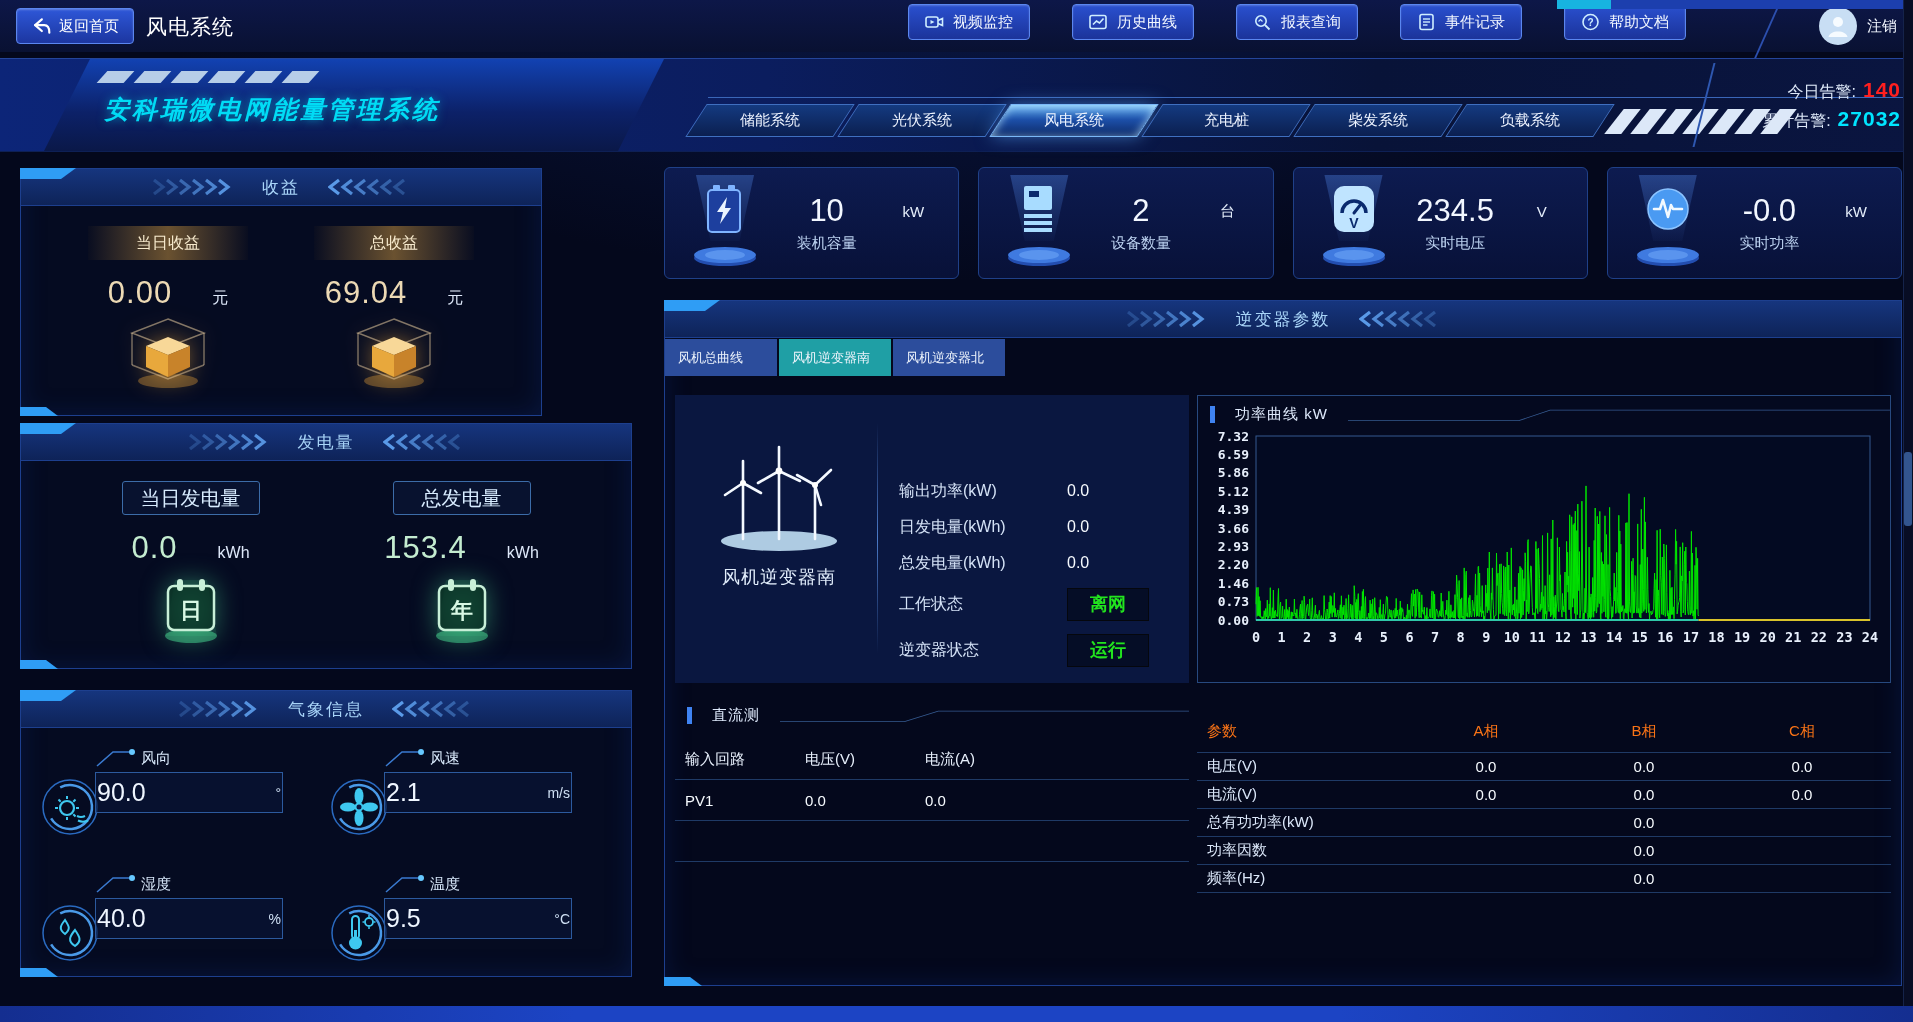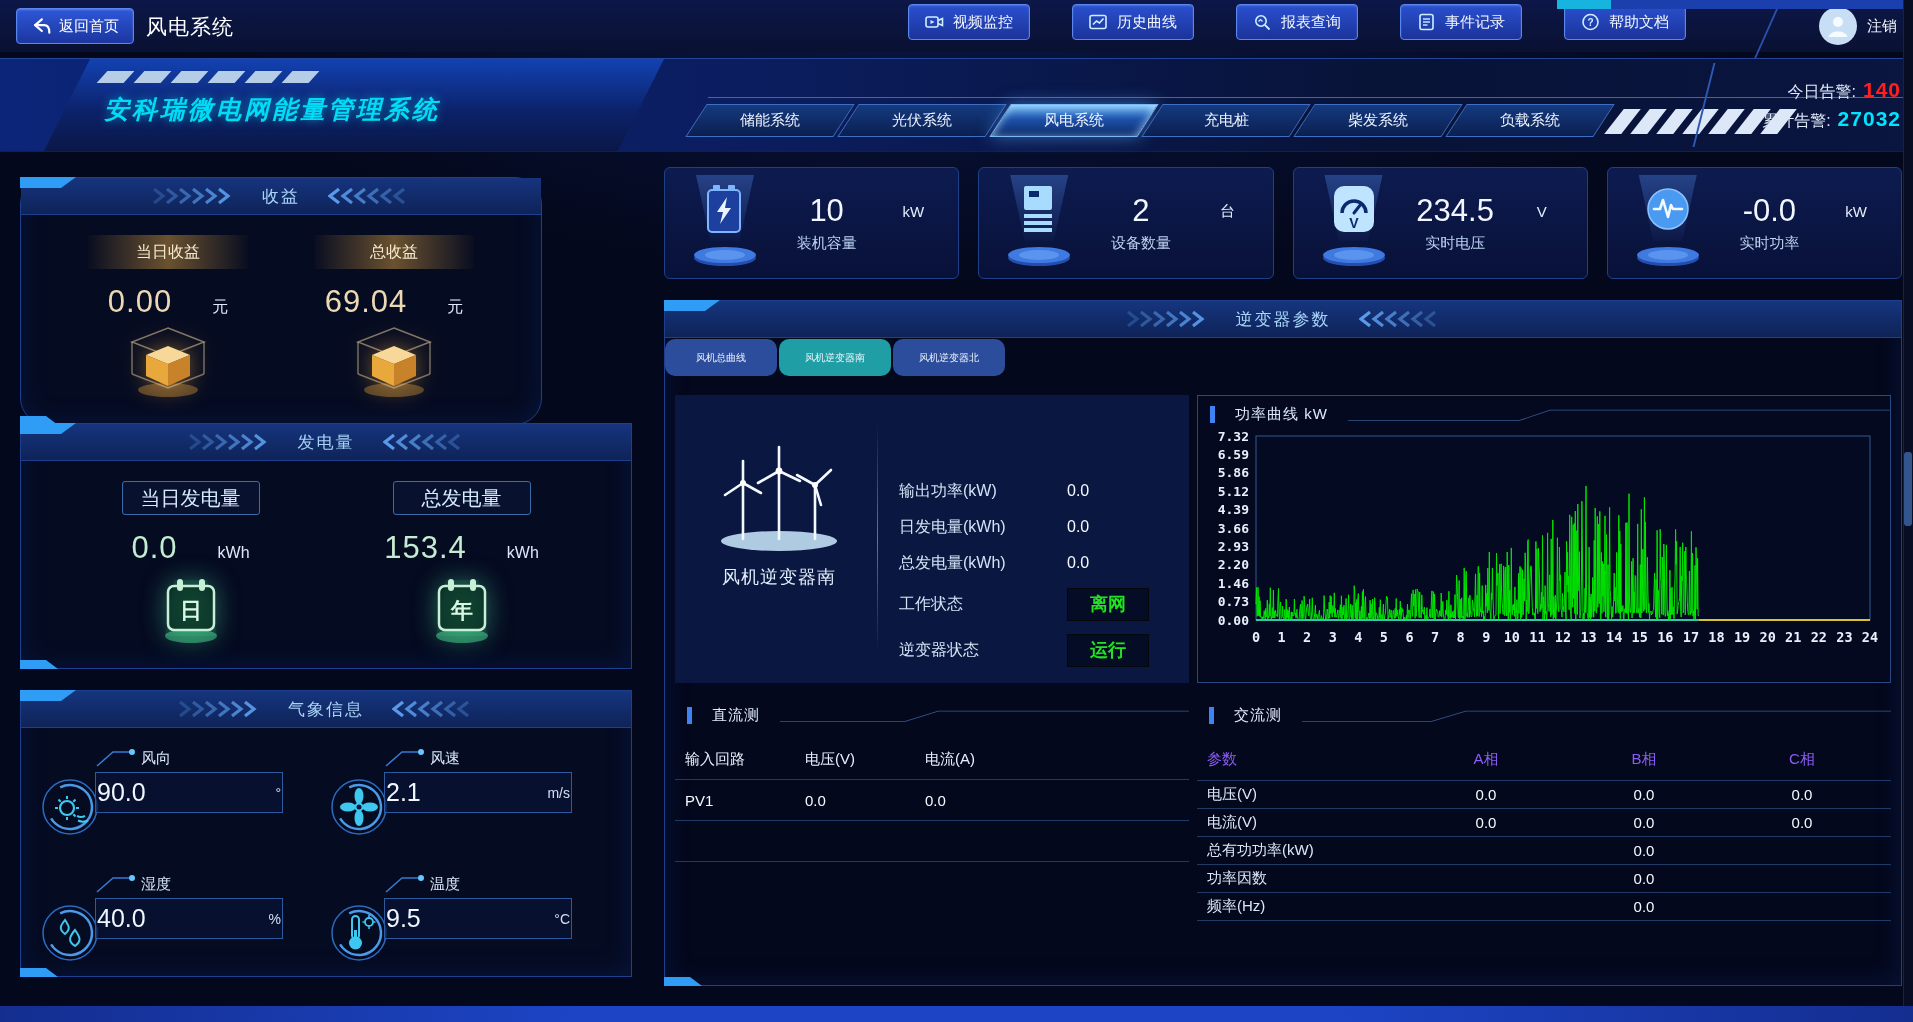--- a/index.html
+++ b/index.html
@@ -60,21 +60,21 @@
   .panel::before{content:'';position:absolute;top:-1px;left:-1px;width:56px;height:11px;background:#2f9df5;
          clip-path:polygon(0 0,100% 0,calc(100% - 15px) 100%,0 100%);}
   .panel::after{content:'';position:absolute;bottom:-1px;left:-1px;width:38px;height:9px;background:#2f9df5;
          clip-path:polygon(0 0,calc(100% - 12px) 0,100% 100%,0 100%);}
   .phead{height:37px;background:linear-gradient(180deg,#16357e,#0e2358);border-bottom:1px solid #1d3f8e;
          display:flex;align-items:center;justify-content:center;gap:28px;}
   .ptitle{font-size:17px;color:#a8d4f8;letter-spacing:2px;white-space:nowrap;}
   .chev{display:inline-flex;height:18px;}
 
   
-  #panel-income{left:20px;top:177px;width:522px;height:248px;border-radius:27px;}
+  #panel-income{left:20px;top:168px;width:522px;height:248px;}
   #panel-gen{left:20px;top:423px;width:612px;height:246px;}
   #panel-wx{left:20px;top:690px;width:612px;height:287px;}
   .stat-row{display:flex;padding:20px 34px 0;}
   .stat{flex:1;display:flex;flex-direction:column;align-items:center;}
   .lab-gold{width:160px;height:34px;display:flex;align-items:center;justify-content:center;font-size:16px;color:#f6e9cc;
             background:linear-gradient(90deg,rgba(90,60,20,.05),rgba(190,140,60,.55),rgba(90,60,20,.05));}
   .lab-green{width:138px;height:34px;display:flex;align-items:center;justify-content:center;font-size:20px;color:#d8ecff;
             border:1px solid #3c6ca8;border-radius:3px;background:rgba(20,40,90,.25);}
   .valrow{display:flex;align-items:baseline;gap:40px;margin-top:15px;}
   .bigval{font-size:31px;letter-spacing:1px;}
@@ -103,22 +103,22 @@
   .kpi-svg{position:absolute;left:20px;top:10px;}
   .ped{position:absolute;left:10px;bottom:6px;}
   .kpi-grid{flex:1;display:grid;grid-template-columns:1fr 58px;align-items:center;}
   .kpi-val{font-size:31px;text-align:center;color:#f2f7ff;}
   .kpi-unit{font-size:15px;color:#e4edfa;text-align:center;}
   .kpi-lab{grid-column:1;font-size:15px;color:#bcd2f0;text-align:center;margin-top:5px;}
 
   
   #panel-inv{left:664px;top:300px;width:1238px;height:686px;background:rgba(4,9,28,.92);}
   .itabs{position:absolute;left:0;top:38px;display:flex;}
-  .itab{min-width:112px;height:37px;padding:0 13px;margin-right:2px;display:flex;align-items:center;justify-content:center;
-        font-size:10px;color:#eef4fc;background:#2c4d9c;cursor:pointer;border-radius:10px;}
+  .itab{min-width:112px;height:37px;padding:0 13px;margin-right:2px;display:flex;align-items:center;justify-content:flex-start;
+        font-size:13px;color:#eef4fc;background:#2c4d9c;cursor:pointer;}
   .itab.active{background:#1f9fa5;}
   .dev-box{position:absolute;left:10px;top:94px;width:514px;height:288px;background:#0a1740;}
   .turbine-blk{position:absolute;left:16px;top:50px;width:176px;text-align:center;}
   .turbine-name{margin-top:8px;font-size:18px;color:#e2eefc;letter-spacing:1px;}
   .dev-div{position:absolute;left:202px;top:28px;height:230px;width:1px;
            background:linear-gradient(180deg,rgba(70,120,200,0),#4a7ac8,rgba(70,120,200,0));}
   .dev-rows{position:absolute;left:224px;top:78px;right:12px;}
   .dev-row{display:flex;align-items:center;height:36px;}
   .dev-row.st{height:46px;}
   .dev-lab{width:168px;font-size:16px;color:#d4e2f6;}
@@ -135,21 +135,21 @@
   .chart-svg{display:block;margin:2px auto 0;}
   .dc-sec{position:absolute;left:10px;top:396px;width:514px;}
   .ac-sec{position:absolute;left:532px;top:396px;width:694px;}
   .dc-row{display:flex;align-items:center;height:41px;border-bottom:1px solid #1f3a66;padding-left:10px;}
   .dc-c{width:120px;font-size:15px;color:#f6fafe;}
   .dc-row.head .dc-c{color:#e8f0fc;}
   .dc-table{margin-top:14px;}
   .ac-table{margin-top:14px;}
   .ac-head,.ac-row{display:grid;grid-template-columns:200px 1fr 1fr 1fr;align-items:center;
                    border-bottom:1px solid #1f3a66;padding:0 10px;}
-  .ac-head{height:42px;font-size:15px;color:#8b5cf6;}
+  .ac-head{height:42px;font-size:15px;color:#f97316;}
   .ac-head .c{text-align:center;}
   .ac-row{height:28px;}
   .ac-cell{font-size:15px;}
   .ac-cell.lab{color:#dce8fa;}
   .ac-cell.val{color:#f6fafe;text-align:center;}
 
   
   .scroll-track{position:absolute;right:0;top:0;bottom:0;width:10px;background:#080d24;border-left:1px solid #15234a;}
   .scroll-thumb{position:absolute;right:1px;top:452px;width:8px;height:74px;background:#33558e;border-radius:3px;cursor:pointer;}
   .footer{position:absolute;left:0;right:0;bottom:0;height:16px;
@@ -788,27 +788,20 @@
         <div class="dc-row">
           <span class="dc-c">PV1</span>
           <span class="dc-c">0.0</span>
           <span class="dc-c">0.0</span>
         </div>
         <div class="dc-row"></div>
       </div>
     </div>
 
     <div class="ac-sec">
-      <div class="sec-head">
-        <span class="sec-bar"></span>
-        <span class="sec-title">交流测</span>
-        <svg class="sec-line" viewBox="0 0 640 20" preserveAspectRatio="none">
-          <polyline points="-80,18 140,18 178,3 640,3" fill="none" stroke="#35598f" stroke-width="1.3"></polyline>
-        </svg>
-      </div>
       <div class="ac-table">
         <div class="ac-head">
           <span>参数</span>
           <span class="c">A相</span>
           <span class="c">B相</span>
           <span class="c">C相</span>
         </div>
         <div>
             <div class="ac-row">
               <div class="ac-cell lab">电压(V)</div>

